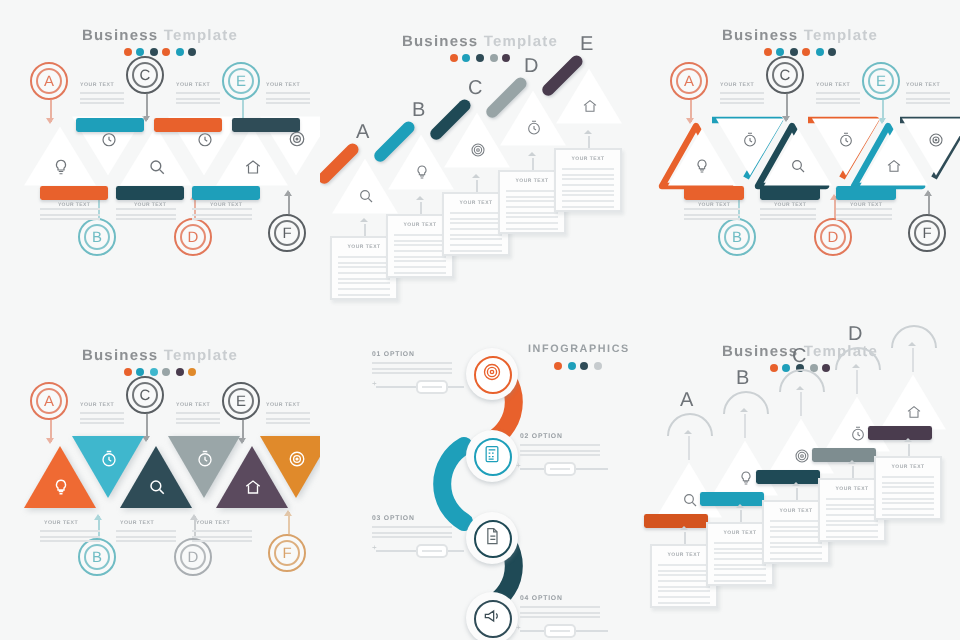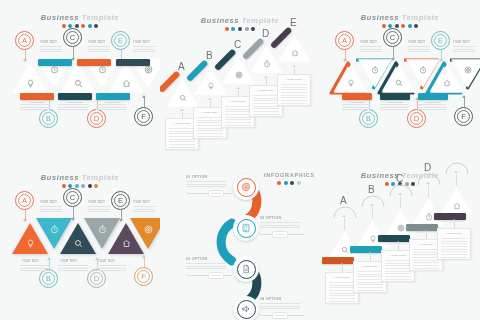--- a/index.html
+++ b/index.html
@@ -15,21 +15,21 @@
   .p-tr{left:320px;top:0;}
   .p-bl{left:0;top:160px;}
   .p-bm{left:160px;top:160px;}
   .p-br{left:320px;top:160px;}
 
   
   .title{
     position:absolute;width:100%;text-align:center;
     font-size:7.5px;letter-spacing:.6px;font-weight:600;white-space:nowrap;
   }
-  .t-a{color:#8d9093;font-style:italic;}
+  .t-a{color:#8d9093;}
   .t-b{color:#c9cdd0;}
   .dots{position:absolute;width:100%;display:flex;justify-content:center;gap:2.6px;}
   .dot{width:4px;height:4px;border-radius:50%;}
 
   .ititle{
     position:absolute;text-align:center;font-size:5.4px;letter-spacing:.8px;
     color:#9aa0a4;font-weight:700;white-space:nowrap;
   }
 
   

